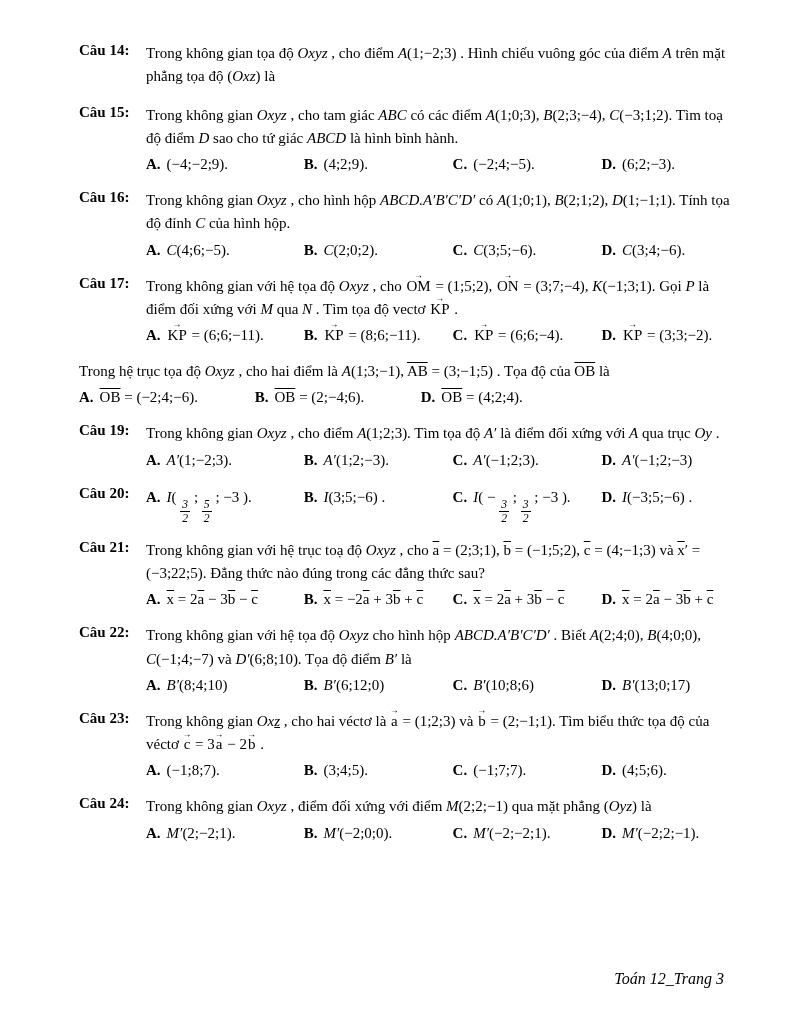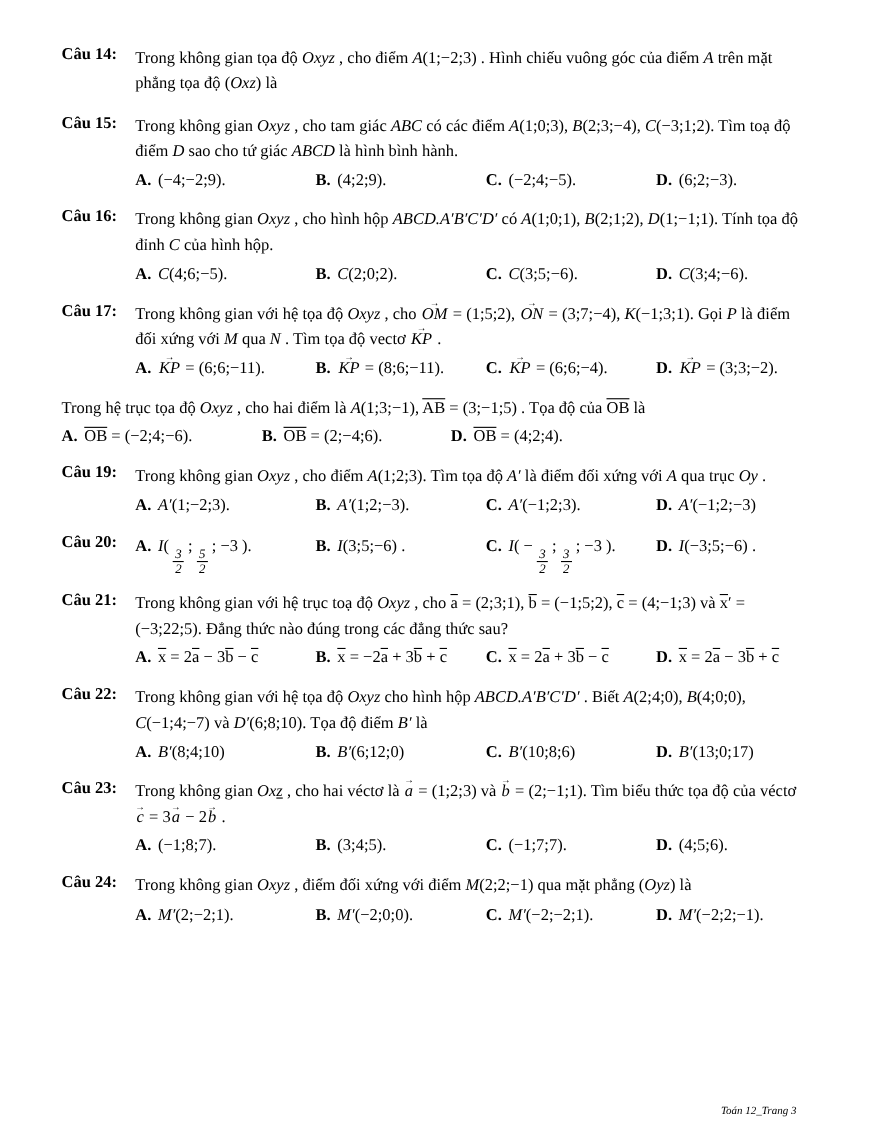--- a/index.html
+++ b/index.html
@@ -3,47 +3,47 @@
 <meta charset="utf-8">
 <style>
   * { margin: 0; padding: 0; box-sizing: border-box; }
   html, body { background: #ffffff; }
   body {
     width: 792px; height: 1024px;
     font-family: "Liberation Serif", serif;
     font-size: 15px; color: #000;
     position: relative; overflow: hidden;
   }
-  .page { padding: 42px 62px 0 56px; }
+  .page { padding: 42px 62px 0 79px; }
   .question { display: flex; margin-bottom: 13px; }
   .qlabel { font-weight: bold; width: 67px; flex-shrink: 0; }
   .qbody { flex: 1; min-width: 0; }
   .stem { line-height: 1.55; margin-bottom: 2px; }
   .options {
     display: grid;
     grid-template-columns: 27% 25.5% 25.5% 22%;
     line-height: 1.6; align-items: start;
   }
   .option { white-space: nowrap; }
   .oletter { font-weight: bold; margin-right: 6px; }
   i { font-style: italic; }
   .ovl { text-decoration: overline; }
-  .vec { position: relative; display: inline-block; font-style: italic; padding: 0 1px; }
+  .vec { position: relative; display: inline-block; padding: 0 1px; }
   .vec::before {
     content: "→"; position: absolute; top: -0.62em; left: 50%;
     transform: translateX(-50%); font-size: 0.58em; font-style: normal;
   }
   .frac {
     display: inline-flex; flex-direction: column; vertical-align: -0.55em;
     text-align: center; font-size: 0.78em; line-height: 1.15; font-style: italic;
   }
   .frac > span:first-child { border-bottom: 1px solid #000; padding: 0 2px; }
   .footer {
-    position: absolute; bottom: 8px; right: 68px;
-    font-style: italic; font-size: 10px;
+    position: absolute; bottom: 36px; right: 68px;
+    font-style: italic; font-size: 16px;
   }
 </style>
 </head>
 <body>
 
 <main class="page">
   <div id="questions">
       <section class="question">
         <div class="qlabel">Câu 14:</div>
         <div class="qbody">

